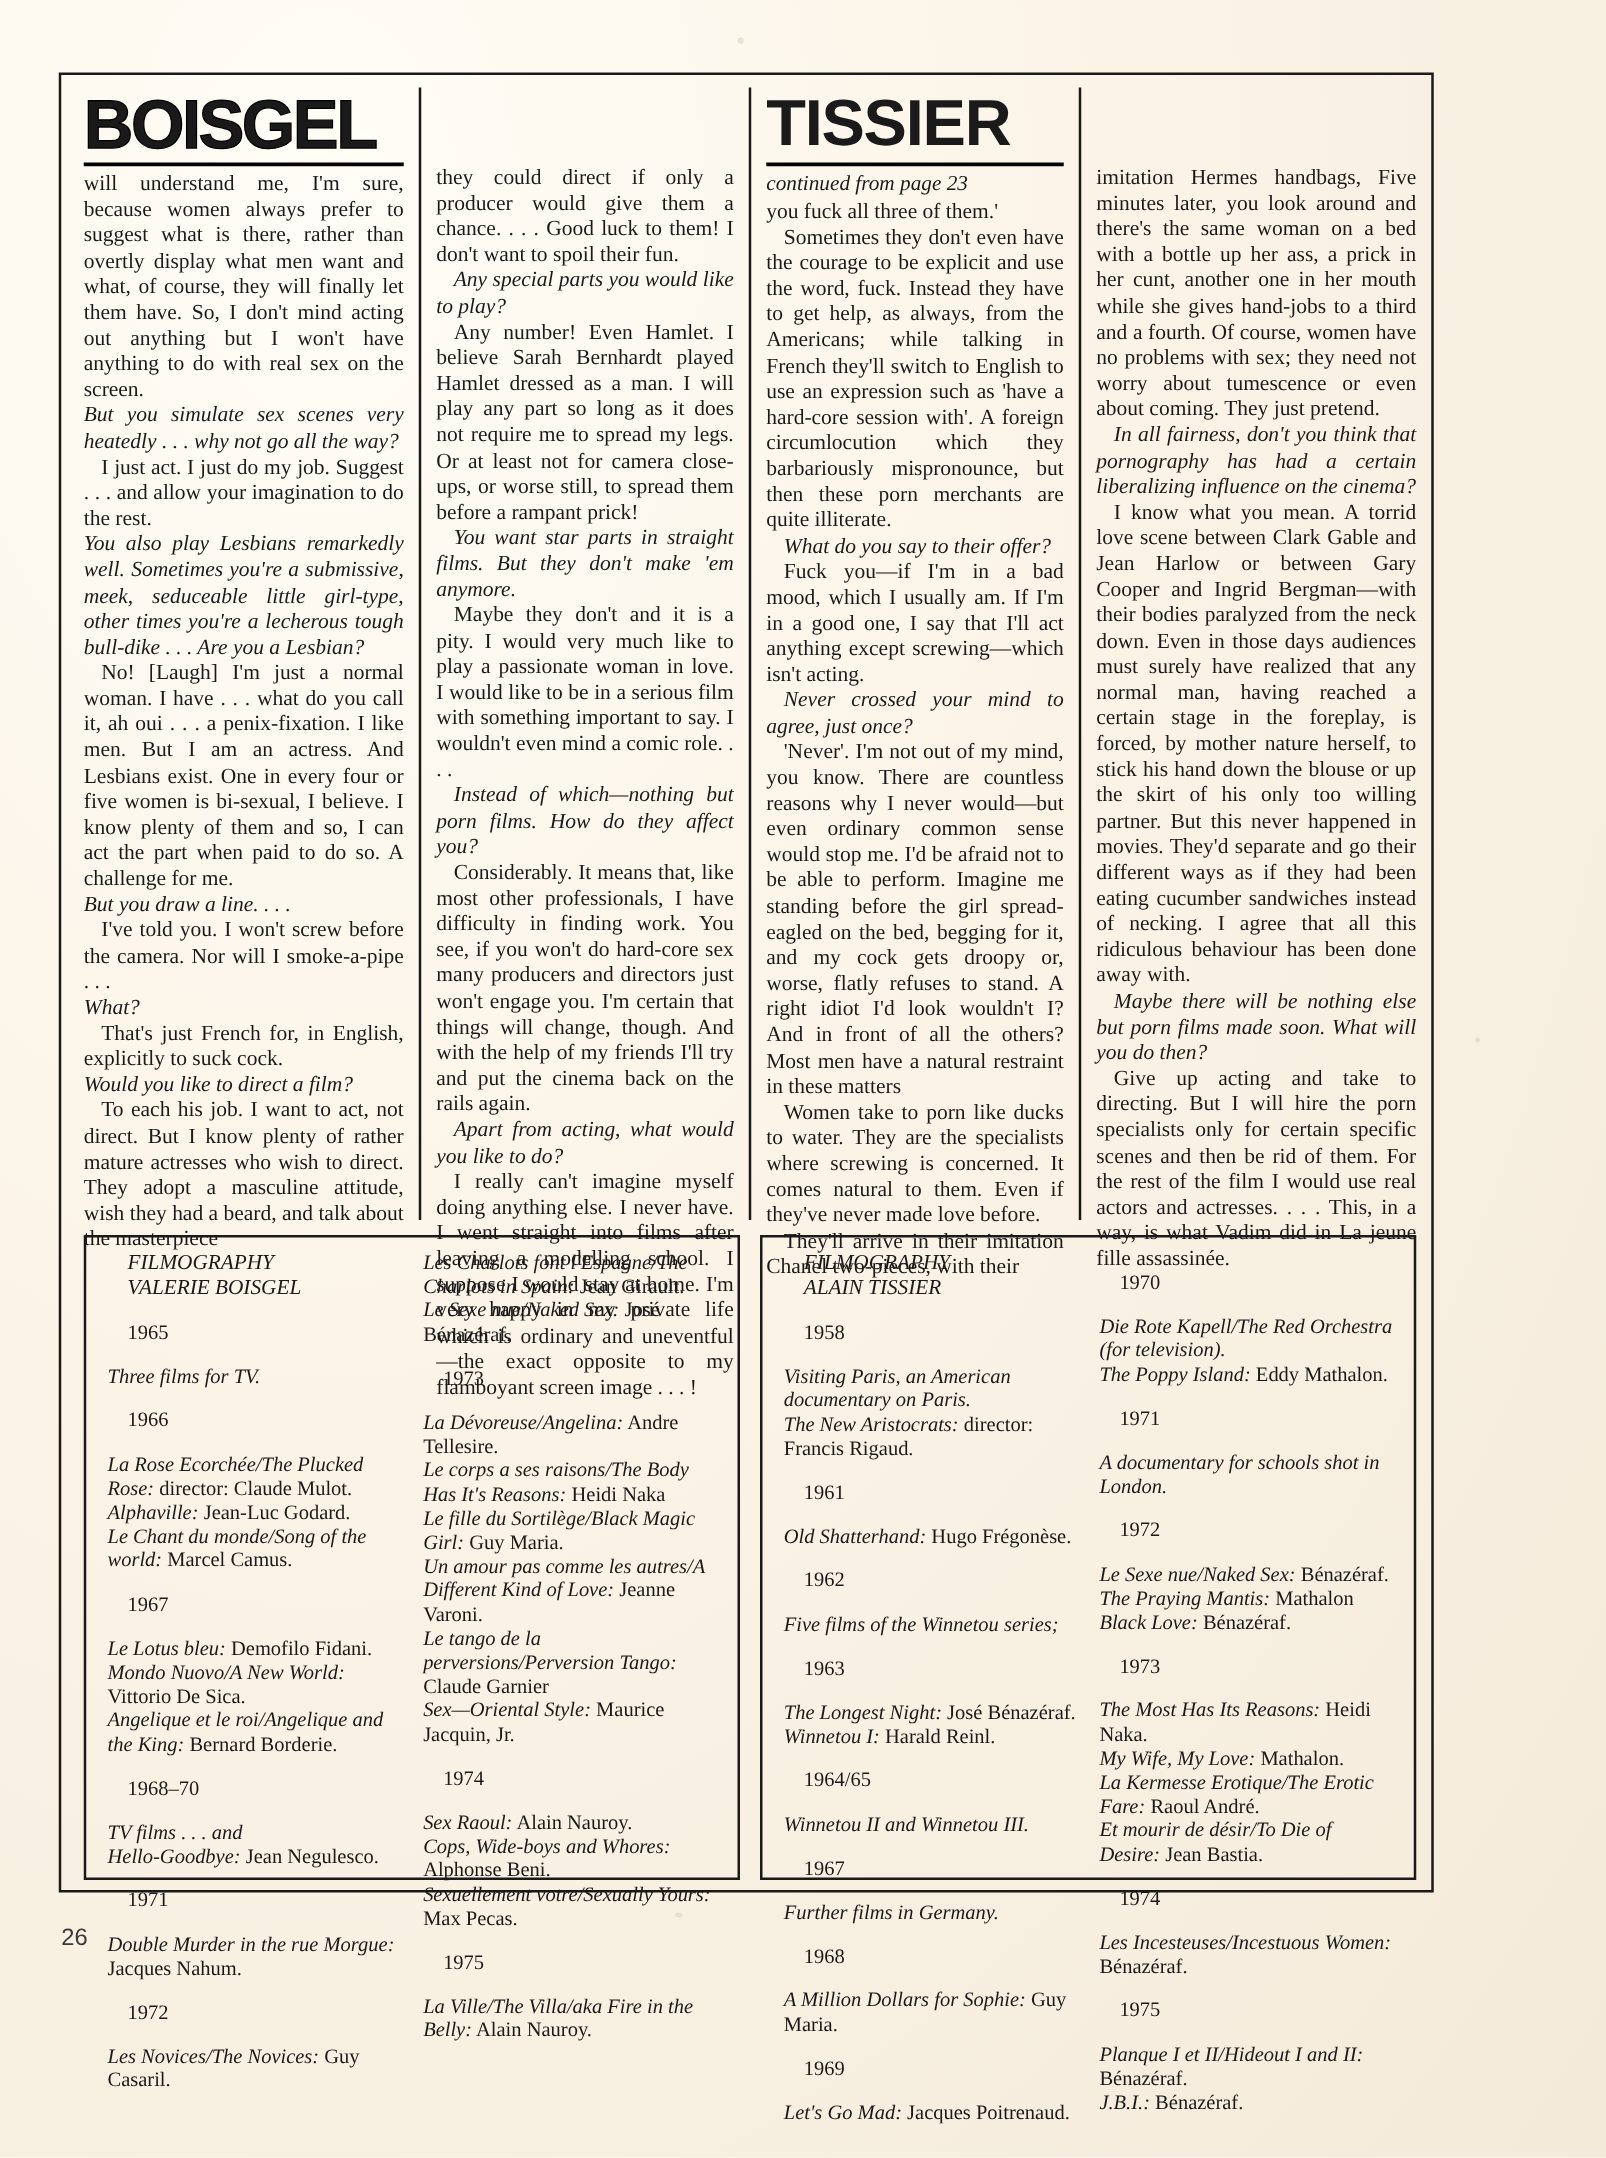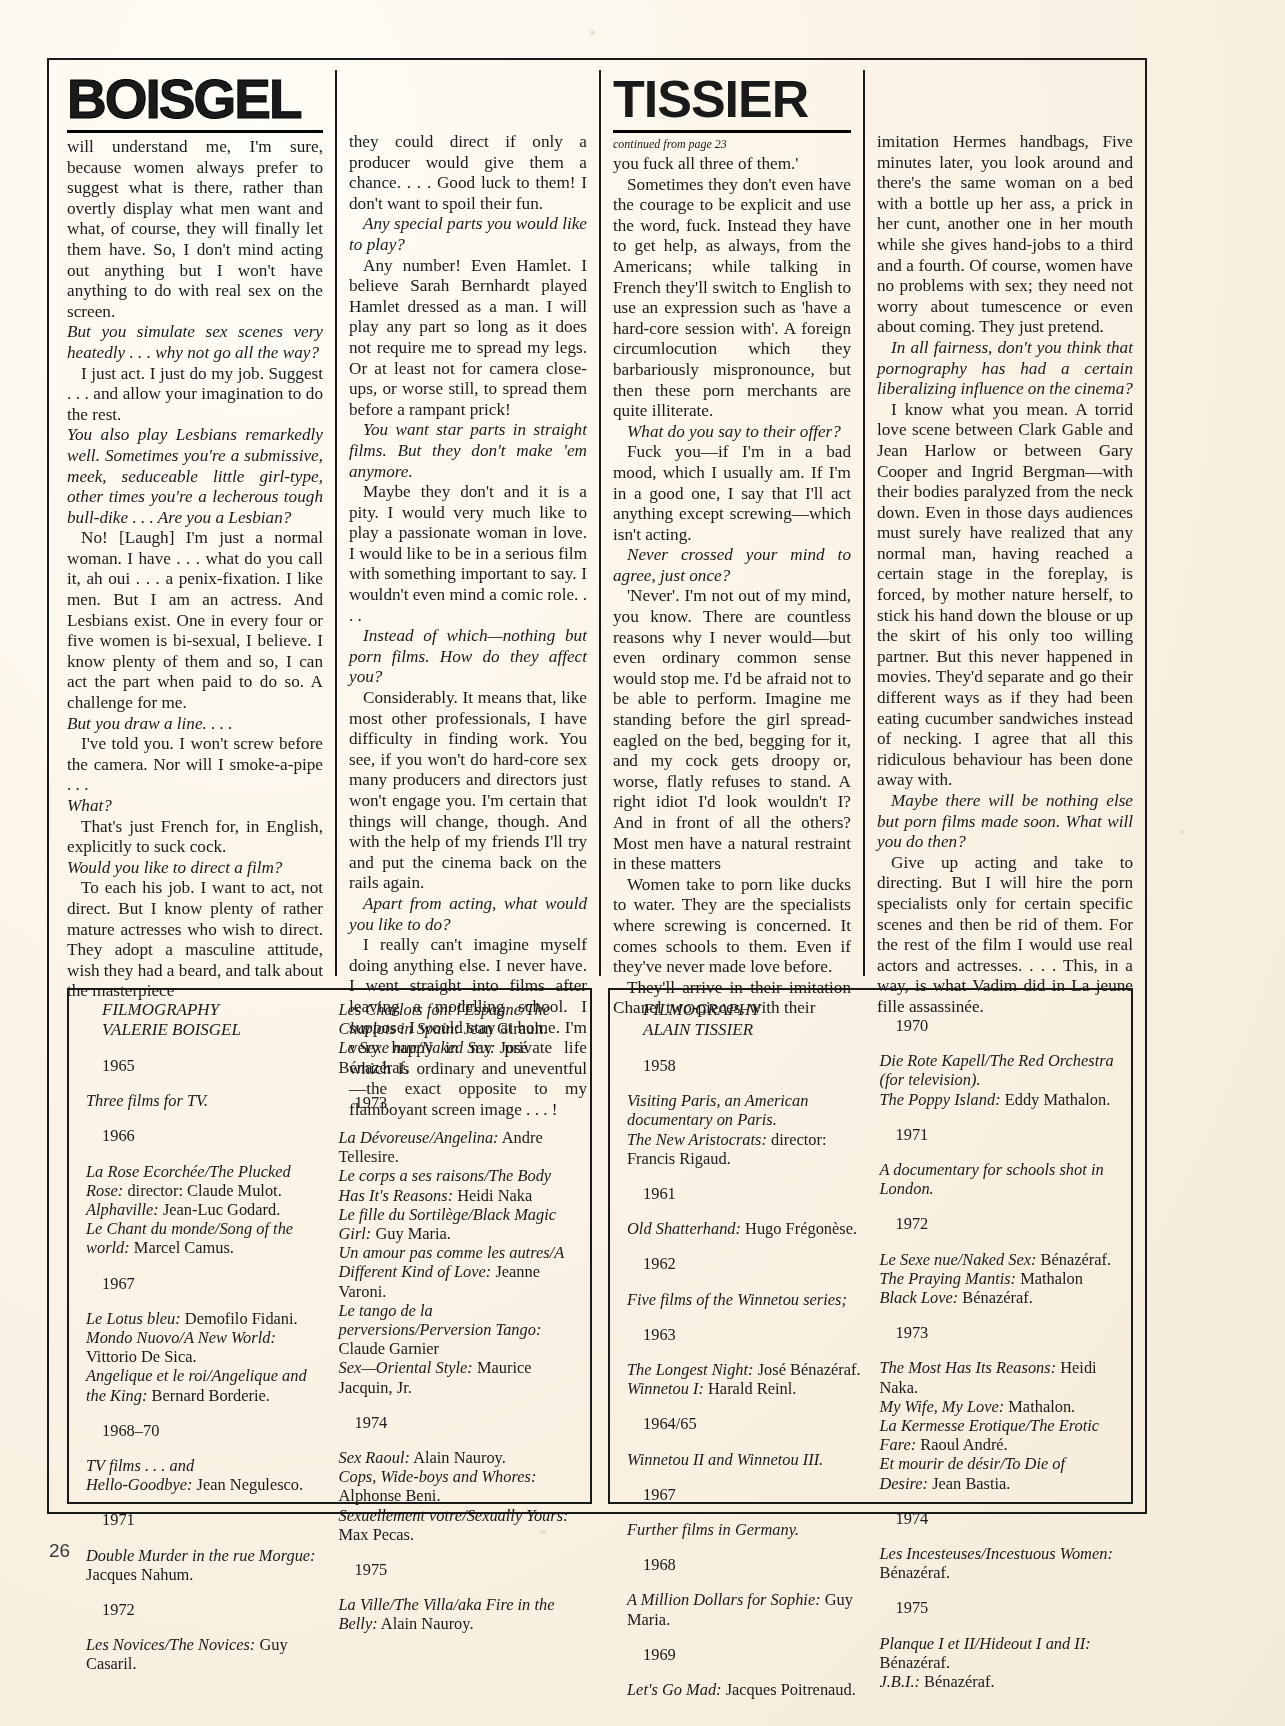--- a/index.html
+++ b/index.html
@@ -63,21 +63,21 @@
     font-weight:bold;
     font-size:52px;
     line-height:58px;
     letter-spacing:-1px;
     margin:0 0 4px 0;
     border-bottom:3px solid #000;
     padding-bottom:2px;
   }
   .contd {
     font-style:italic;
-    font-size:12px;
+    font-size:17px;
     margin:2px 0 2px 0;
   }
   p.body {
     margin:0;
     font-size:17.2px;
     line-height:20.6px;
     text-align:justify;
     text-indent:14px;
     hyphens:auto;
   }
@@ -185,21 +185,21 @@
         <div class="col c3">
           <h1 class="masthead-tissier">TISSIER</h1>
           <div class="contd">continued from page 23</div>
           <div>
               <p class="body noind">you fuck all three of them.'</p>
               <p class="body">Sometimes they don't even have the courage to be explicit and use the word, fuck. Instead they have to get help, as always, from the Americans; while talking in French they'll switch to English to use an expression such as 'have a hard-core session with'. A foreign circumlocution which they barbariously mispronounce, but then these porn merchants are quite illiterate.</p>
               <p class="q">What do you say to their offer?</p>
               <p class="body">Fuck you—if I'm in a bad mood, which I usually am. If I'm in a good one, I say that I'll act anything except screwing—which isn't acting.</p>
               <p class="q">Never crossed your mind to agree, just once?</p>
               <p class="body">'Never'. I'm not out of my mind, you know. There are countless reasons why I never would—but even ordinary common sense would stop me. I'd be afraid not to be able to perform. Imagine me standing before the girl spread-eagled on the bed, begging for it, and my cock gets droopy or, worse, flatly refuses to stand. A right idiot I'd look wouldn't I? And in front of all the others? Most men have a natural restraint in these matters</p>
-              <p class="body">Women take to porn like ducks to water. They are the specialists where screwing is concerned. It comes schools to them. Even if they've never made love before.</p>
+              <p class="body">Women take to porn like ducks to water. They are the specialists where screwing is concerned. It comes natural to them. Even if they've never made love before.</p>
               <p class="body">They'll arrive in their imitation Chanel two-pieces, with their</p>
             </div>
         </div>
 
         <div class="col c4">
           <div style="height:62px;"></div>
           <div>
               <p class="body noind">imitation Hermes handbags, Five minutes later, you look around and there's the same woman on a bed with a bottle up her ass, a prick in her cunt, another one in her mouth while she gives hand-jobs to a third and a fourth. Of course, women have no problems with sex; they need not worry about tumescence or even about coming. They just pretend.</p>
               <p class="q">In all fairness, don't you think that pornography has had a certain liberalizing influence on the cinema?</p>
               <p class="body">I know what you mean. A torrid love scene between Clark Gable and Jean Harlow or between Gary Cooper and Ingrid Bergman—with their bodies paralyzed from the neck down. Even in those days audiences must surely have realized that any normal man, having reached a certain stage in the foreplay, is forced, by mother nature herself, to stick his hand down the blouse or up the skirt of his only too willing partner. But this never happened in movies. They'd separate and go their different ways as if they had been eating cucumber sandwiches instead of necking. I agree that all this ridiculous behaviour has been done away with.</p>

